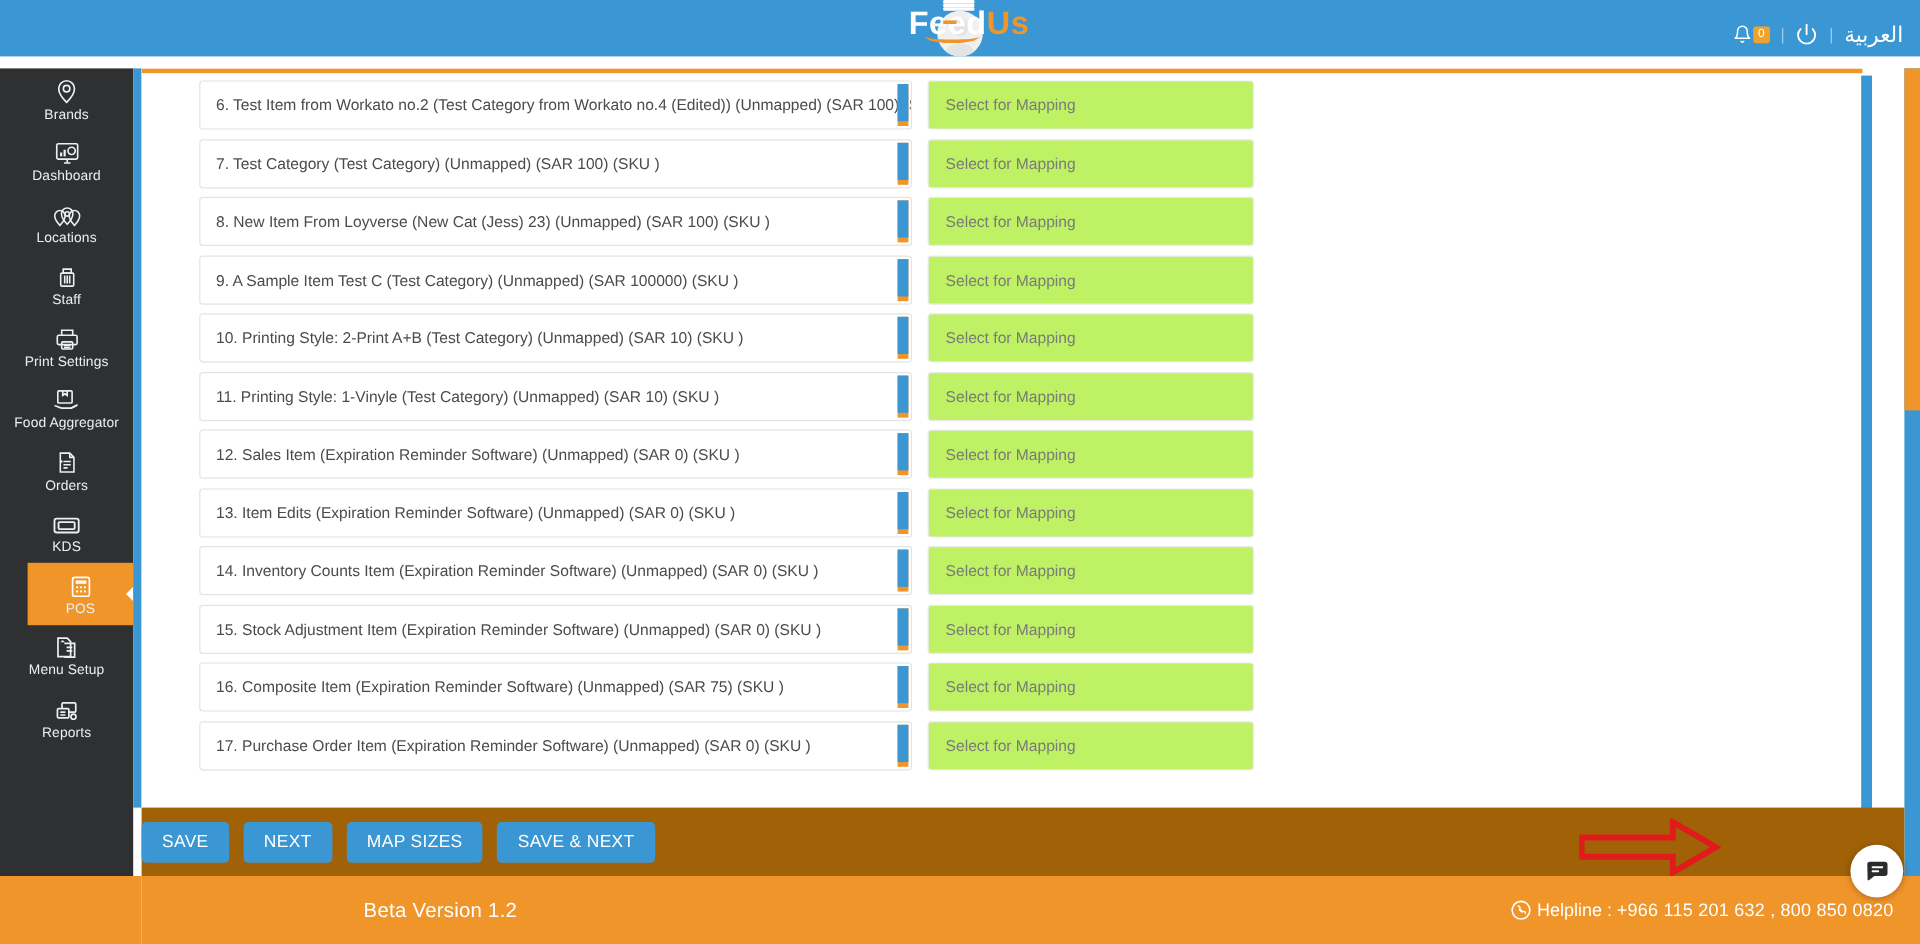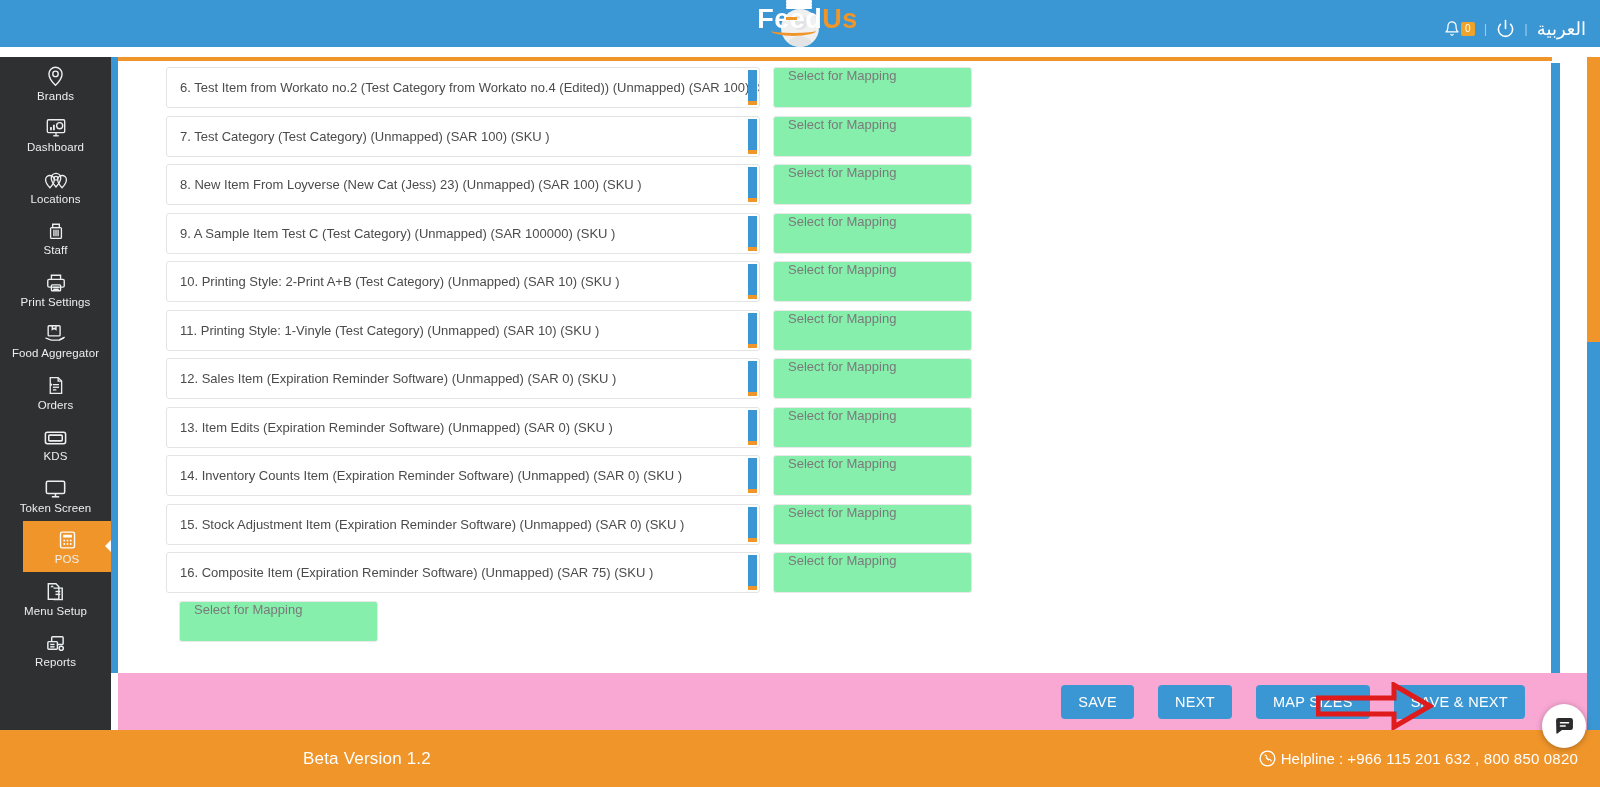--- a/index.html
+++ b/index.html
@@ -122,23 +122,23 @@
   }
   .row-minibar {
     position: absolute; right: 2px; top: 2px; bottom: 2px; width: 9px;
     background: #f0952a; cursor: pointer;
   }
   .row-minibar i {
     display: block; position: absolute; left: 0; right: 0; top: 0; height: 31px;
     background: #3b97d3;
   }
   .row-select {
-    width: 199px; margin-left: 13px; background: #86efac;
+    width: 272px; margin-left: 13px; background: #bef264;
     border: 1px solid #e9e9e9; border-radius: 3px;
-    display: flex; padding-left: 14px;
+    display: flex; align-items: center; padding-left: 14px;
     font-size: 13px; color: #7a7a7a; cursor: pointer;
   }
   #bottom-orange-bar {
     position: absolute; left: 48px; top: 655px; width: 1338px; height: 8px;
     background: #f0952a;
   }
 
   
   #inner-scrollbar {
     position: absolute; right: 40px; top: 4px; width: 9px; height: 617px;
@@ -154,22 +154,22 @@
     background: #3b97d3; cursor: pointer;
   }
   #page-scrollbar .thumb {
     position: absolute; left: 0; right: 0; top: 0; height: 285px;
     background: #f0952a;
   }
 
   
   #actionbar {
     position: absolute; left: 118px; top: 673px; width: 1469px; height: 57px;
-    background: #f9a8d4; display: flex; align-items: center;
-    justify-content: flex-end; padding-right: 62px; gap: 24px;
+    background: #a16207; display: flex; align-items: center;
+    justify-content: flex-start; padding-right: 62px; gap: 12px;
   }
   .btn {
     background: #3b97d3; color: #ffffff; border: none; border-radius: 4px;
     font-size: 14.5px; letter-spacing: .3px; padding: 9px 17px;
     font-family: "Liberation Sans", sans-serif; cursor: pointer;
     white-space: nowrap;
   }
   
   #annot-arrow {
     position: absolute; left: 1316px; top: 682px; width: 118px; height: 48px;
@@ -346,30 +346,20 @@
   <div class="nav-item">
     <span class="ico">
       <svg width="25" height="20" viewBox="0 0 26 20" fill="none" stroke="#eceff1" stroke-width="1.6">
         <rect x="2.5" y="4" width="21" height="12" rx="2"></rect>
         <rect x="6" y="7" width="14" height="6" rx="1"></rect>
       </svg>
     </span>
     <span class="lbl">KDS</span>
   </div>
 
-  <div class="nav-item">
-    <span class="ico">
-      <svg width="25" height="22" viewBox="0 0 26 24" fill="none" stroke="#eceff1" stroke-width="1.7">
-        <rect x="3" y="3.5" width="20" height="13.5" rx="1.8"></rect>
-        <line x1="9" y1="20.5" x2="17" y2="20.5"></line>
-          <line x1="13" y1="17" x2="13" y2="20.5"></line>
-      </svg>
-    </span>
-    <span class="lbl">Token Screen</span>
-  </div>
 
   <div class="nav-item active">
     <span class="ico">
       <svg width="21" height="22" viewBox="0 0 24 24" fill="none" stroke="#ffffff" stroke-width="1.6">
         <rect x="4" y="3" width="16" height="18" rx="2"></rect>
         <rect x="7" y="6" width="10" height="3.2" fill="#ffffff" stroke="none"></rect>
         <circle cx="8.3" cy="12.5" r="1.1" fill="#ffffff" stroke="none"></circle>
         <circle cx="12" cy="12.5" r="1.1" fill="#ffffff" stroke="none"></circle>
         <circle cx="15.7" cy="12.5" r="1.1" fill="#ffffff" stroke="none"></circle>
         <circle cx="8.3" cy="16.5" r="1.1" fill="#ffffff" stroke="none"></circle>
@@ -530,20 +520,26 @@
             <span>16. Composite Item (Expiration Reminder Software) (Unmapped) (SAR 75) (SKU )</span>
             <div class="row-minibar">
               <i></i>
             </div>
           </div>
           <div class="row-select">
             <span>Select for Mapping</span>
           </div>
         </div>
         <div class="row">
+          <div class="row-name">
+            <span>17. Purchase Order Item (Expiration Reminder Software) (Unmapped) (SAR 0) (SKU )</span>
+            <div class="row-minibar">
+              <i></i>
+            </div>
+          </div>
           <div class="row-select">
             <span>Select for Mapping</span>
           </div>
         </div>
       </div>
   </div>
 
   <div id="bottom-orange-bar"></div>
 
   <div id="inner-scrollbar">

